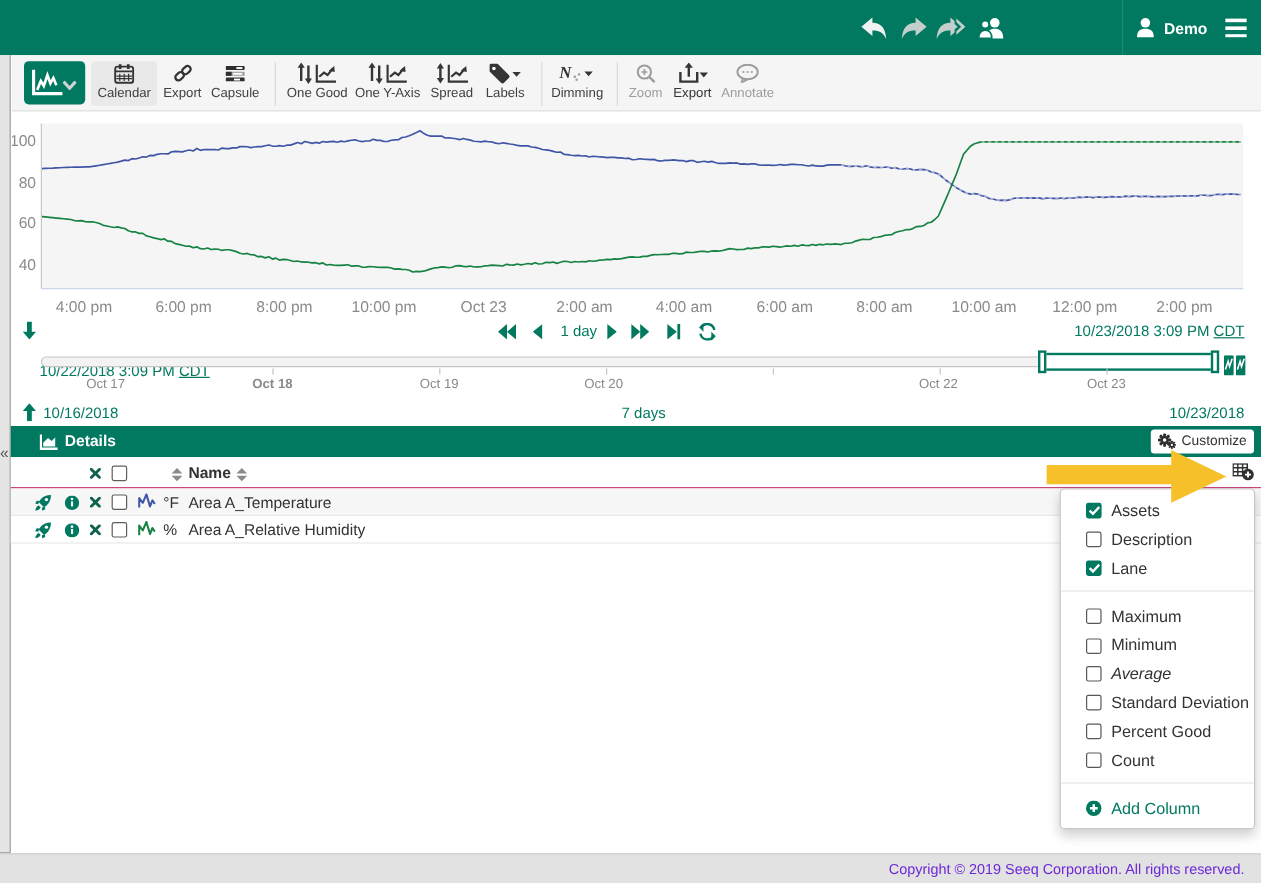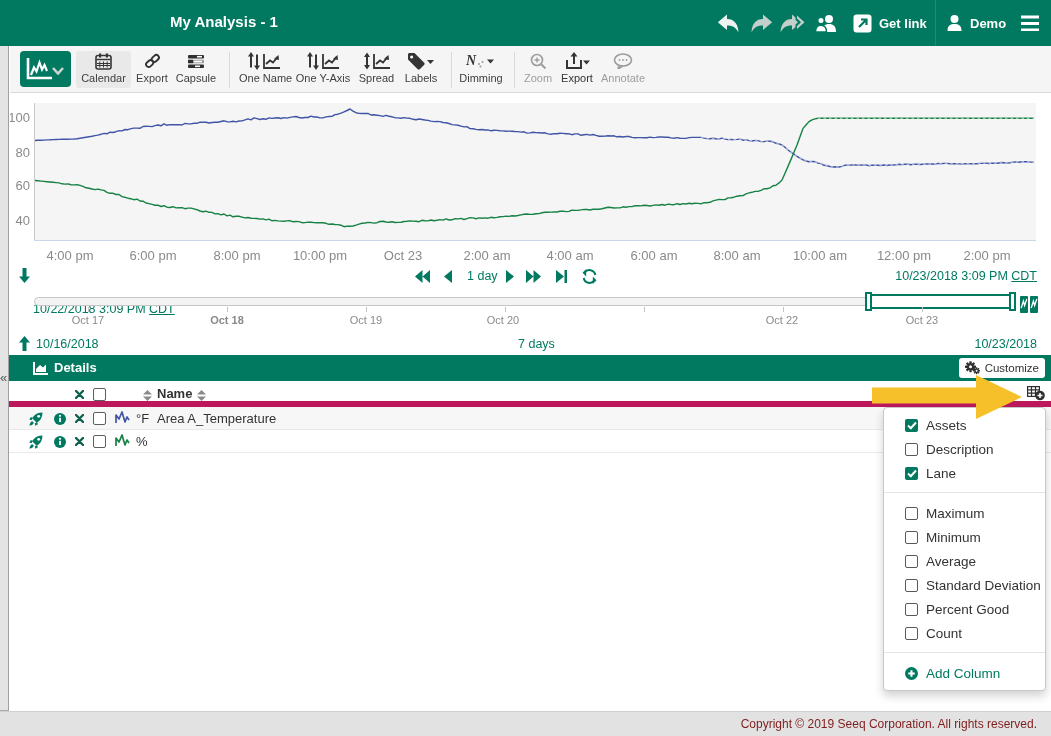--- a/index.html
+++ b/index.html
@@ -29,42 +29,41 @@
 
 #dnav { position:absolute; left:10px; top:265px; width:1041px; height:26px; }
 .dtxt { font-size:12.5px; color:#007960; }
 .dtxt .u { text-decoration:underline; }
 
 #slider { position:absolute; left:10px; top:290px; width:1041px; height:65px; }
 
 #dhead { position:absolute; left:9px; top:355px; width:1042px; height:26px; background:#007960; }
 #dhead .cap { position:absolute; left:24px; top:5px; color:#fff; font-weight:bold; font-size:13px; }
 #custbtn { position:absolute; right:6px; top:3px; height:20px; background:#fff; border-radius:3px; font-size:11.5px; color:#333; padding:0 6px; display:flex; align-items:center; }
-#thead { position:absolute; left:9px; top:381px; width:1042px; height:26px; background:#fff; border-bottom:6px solid #be185d; }
+#thead { position:absolute; left:9px; top:381px; width:1042px; height:26px; background:#fff; border-bottom:1px solid #be185d; }
 .trow { position:absolute; left:9px; width:1042px; height:23px; }
 #row1 { top:407px; background:#f7f7f7; border-bottom:1px solid #e9e9e9; }
 #row2 { top:430px; background:#fff; border-bottom:1px solid #e9e9e9; }
 .cell { position:absolute; top:0; height:23px; display:flex; align-items:center; }
 .nametxt { font-size:13px; color:#333; }
 
 #ddown { position:absolute; left:883px; top:407px; width:163px; height:284px; background:#fff; border:1px solid #c8c8c8; border-radius:4px; box-shadow:0 5px 10px rgba(0,0,0,.18); z-index:5; }
 .dditem { position:absolute; left:21px; display:flex; align-items:center; font-size:13.5px; color:#333; white-space:nowrap; }
 .ddsep { position:absolute; left:0; width:161px; height:1px; background:#e5e5e5; }
 .cb { width:13px; height:13px; border:1px solid #585858; border-radius:2px; background:#fff; margin-right:8px; flex:none; }
 .cbc { width:13px; height:13px; border-radius:2px; background:#007960; margin-right:8px; flex:none; display:flex; align-items:center; justify-content:center; }
 
 #yarrow { position:absolute; left:872px; top:373px; z-index:6; }
 
 #footer { position:absolute; left:0; top:711px; width:1051px; height:25px; background:#e2e2e2; border-top:1px solid #cfcfcf; }
-#footer .c { position:absolute; right:14px; top:5px; font-size:12px; color:#7f1d1d; }
+#footer .c { position:absolute; right:14px; top:5px; font-size:12px; color:#6d28d9; }
 </style>
 </head>
 <body>
 <div id="hdr">
-  <div class="title">My Analysis - 1</div>
   <div class="hbtn" style="left:717px;">
     <svg width="23" height="19" viewBox="0 0 23 19">
         <path d="M10 0.5 L10 5 C17 5 21 9.5 21.5 18.5 C18.5 12.5 15 11.5 10 11.5 L10 16 L0.8 8.2 Z" fill="#eef3f1"></path>
       </svg>
   </div>
   <div class="hbtn" style="left:750px;">
     <svg width="23" height="19" viewBox="0 0 23 19">
         <path d="M13 0.5 L13 5 C6 5 2 9.5 1.5 18.5 C4.5 12.5 8 11.5 13 11.5 L13 16 L22.2 8.2 Z" fill="#c2cfca"></path>
       </svg>
   </div>
@@ -75,27 +74,20 @@
         <path d="M16.5 3 L22 8.2 L16.5 13.5 L16.5 10.5 L19 8.2 L16.5 6 Z" fill="#007960"></path>
       </svg>
   </div>
   <div class="hbtn" style="left:813px;">
     <svg width="26" height="22" viewBox="0 0 26 22">
         <circle cx="16" cy="7" r="4" fill="#fff"></circle>
         <path d="M9 20 C9 14 12 12 16 12 C20 12 23 14 23 20 Z" fill="#fff"></path>
         <circle cx="8" cy="8.5" r="3.2" fill="#fff" stroke="#007960" stroke-width="1.4"></circle>
         <path d="M2.5 20 C2.5 15 5 13.2 8 13.2 C11 13.2 13.5 15 13.5 20 Z" fill="#fff" stroke="#007960" stroke-width="1.4"></path>
       </svg>
-  </div>
-  <div class="hbtn" style="left:853px;">
-    <svg width="19" height="19" viewBox="0 0 19 19">
-        <rect x="0.5" y="0.5" width="18" height="18" rx="3" fill="#fff"></rect>
-        <path d="M6 13 L13 6 M8 5.5 L13.5 5.5 L13.5 11" fill="none" stroke="#007960" stroke-width="2.2"></path>
-      </svg>
-    <span class="txt">Get link</span>
   </div>
   <div id="hdivider"></div>
   <div class="hbtn" style="left:946px;">
     <svg width="17" height="18" viewBox="0 0 17 18">
         <circle cx="8.5" cy="5" r="4" fill="#fff"></circle>
         <path d="M1.5 17 C1.5 11.5 4.5 10 8.5 10 C12.5 10 15.5 11.5 15.5 17 Z" fill="#fff"></path>
       </svg>
     <span class="txt">Demo</span>
   </div>
   <div class="hbtn" style="left:1021px;">
@@ -167,21 +159,21 @@
           <path d="M10 2.5 V15" stroke-width="2" fill="none"></path>
           <path d="M10 18 L13 13.5 L7 13.5 Z" stroke="none"></path>
         </g>
         <g>
           <path d="M17 2 V16 H33" stroke="#353535" stroke-width="1.8" fill="none"></path>
           <path d="M19 12 L23 8.5 L26 10.5 L30.5 5" stroke="#353535" stroke-width="1.8" fill="none"></path>
           <path d="M31.5 3 L32 8 L27 7 Z" fill="#353535"></path>
         </g>
       </svg>
     </div>
-  <div class="lbl">One Name</div>
+  <div class="lbl">One Good</div>
 </div>
 <div class="tool" style="left:295px; width:56px;">
   <div class="ic">
       <svg width="34" height="18" viewBox="0 0 34 18">
         <g stroke="#353535" fill="#353535">
           <path d="M4 15.5 V3" stroke-width="2" fill="none"></path>
           <path d="M4 0 L7 4.5 L1 4.5 Z" stroke="none"></path>
           <path d="M10 2.5 V15" stroke-width="2" fill="none"></path>
           <path d="M10 18 L13 13.5 L7 13.5 Z" stroke="none"></path>
         </g>
@@ -452,37 +444,38 @@
       <circle cx="6.5" cy="3.1" r="1.2" fill="#fff"></circle>
     </svg>
   <svg class="abs" style="left:66px; top:7px;" width="9" height="9" viewBox="0 0 9 9">
       <path d="M1 1 L8 8 M8 1 L1 8" stroke="#10604e" stroke-width="2.4" stroke-linecap="round"></path>
     </svg>
   <div class="abs" style="left:84px; top:5px; width:13px; height:13px; border:1.5px solid #5e5e5e; border-radius:2px; background:#fff;"></div>
   <svg class="abs" style="left:106px; top:4px;" width="15" height="14" viewBox="0 0 15 14">
       <path d="M1 12 L1 4 L4 8 L7 1 L10 11 L12 6 L14 9" stroke="#168243" stroke-width="1.7" fill="none" stroke-linejoin="round"></path>
     </svg>
   <div class="cell nametxt" style="left:127px;">%</div>
+  <div class="cell nametxt" style="left:148px;">Area A_Relative Humidity</div>
 </div>
 <div id="ddown">
   <div class="dditem" style="top:10px;"><span class="cbc">
         <svg width="10" height="9" viewBox="0 0 10 9">
           <path d="M1 4.5 L3.8 7.2 L9 1.5" stroke="#fff" stroke-width="2" fill="none"></path>
         </svg>
       </span>Assets</div>
   <div class="dditem" style="top:34px;"><span class="cb"></span>Description</div>
   <div class="dditem" style="top:58px;"><span class="cbc">
         <svg width="10" height="9" viewBox="0 0 10 9">
           <path d="M1 4.5 L3.8 7.2 L9 1.5" stroke="#fff" stroke-width="2" fill="none"></path>
         </svg>
       </span>Lane</div>
   <div class="ddsep" style="top:84px;"></div>
   <div class="dditem" style="top:98px;"><span class="cb"></span>Maximum</div>
-  <div class="dditem" style="top:122px;"><span class="cb"></span>Minimum</div>
-  <div class="dditem" style="top:146px;"><span class="cb"></span>Average</div>
+  <div class="dditem" style="top:122px;align-items:flex-end;"><span class="cb"></span>Minimum</div>
+  <div class="dditem" style="top:146px;font-style:italic;"><span class="cb"></span>Average</div>
   <div class="dditem" style="top:170px;align-items:center;"><span class="cb"></span>Standard Deviation</div>
   <div class="dditem" style="top:194px;"><span class="cb"></span>Percent Good</div>
   <div class="dditem" style="top:218px;"><span class="cb"></span>Count</div>
   <div class="ddsep" style="top:244px;"></div>
   <div class="dditem" style="top:258px; color:#007960;"><svg width="13" height="13" viewBox="0 0 14 14" style="margin-right:8px;">
         <circle cx="7" cy="7" r="7" fill="#007960"></circle>
         <path d="M7 3.5 V10.5 M3.5 7 H10.5" stroke="#fff" stroke-width="2.2"></path>
       </svg>Add Column</div>
 </div>
 <div id="yarrow">

